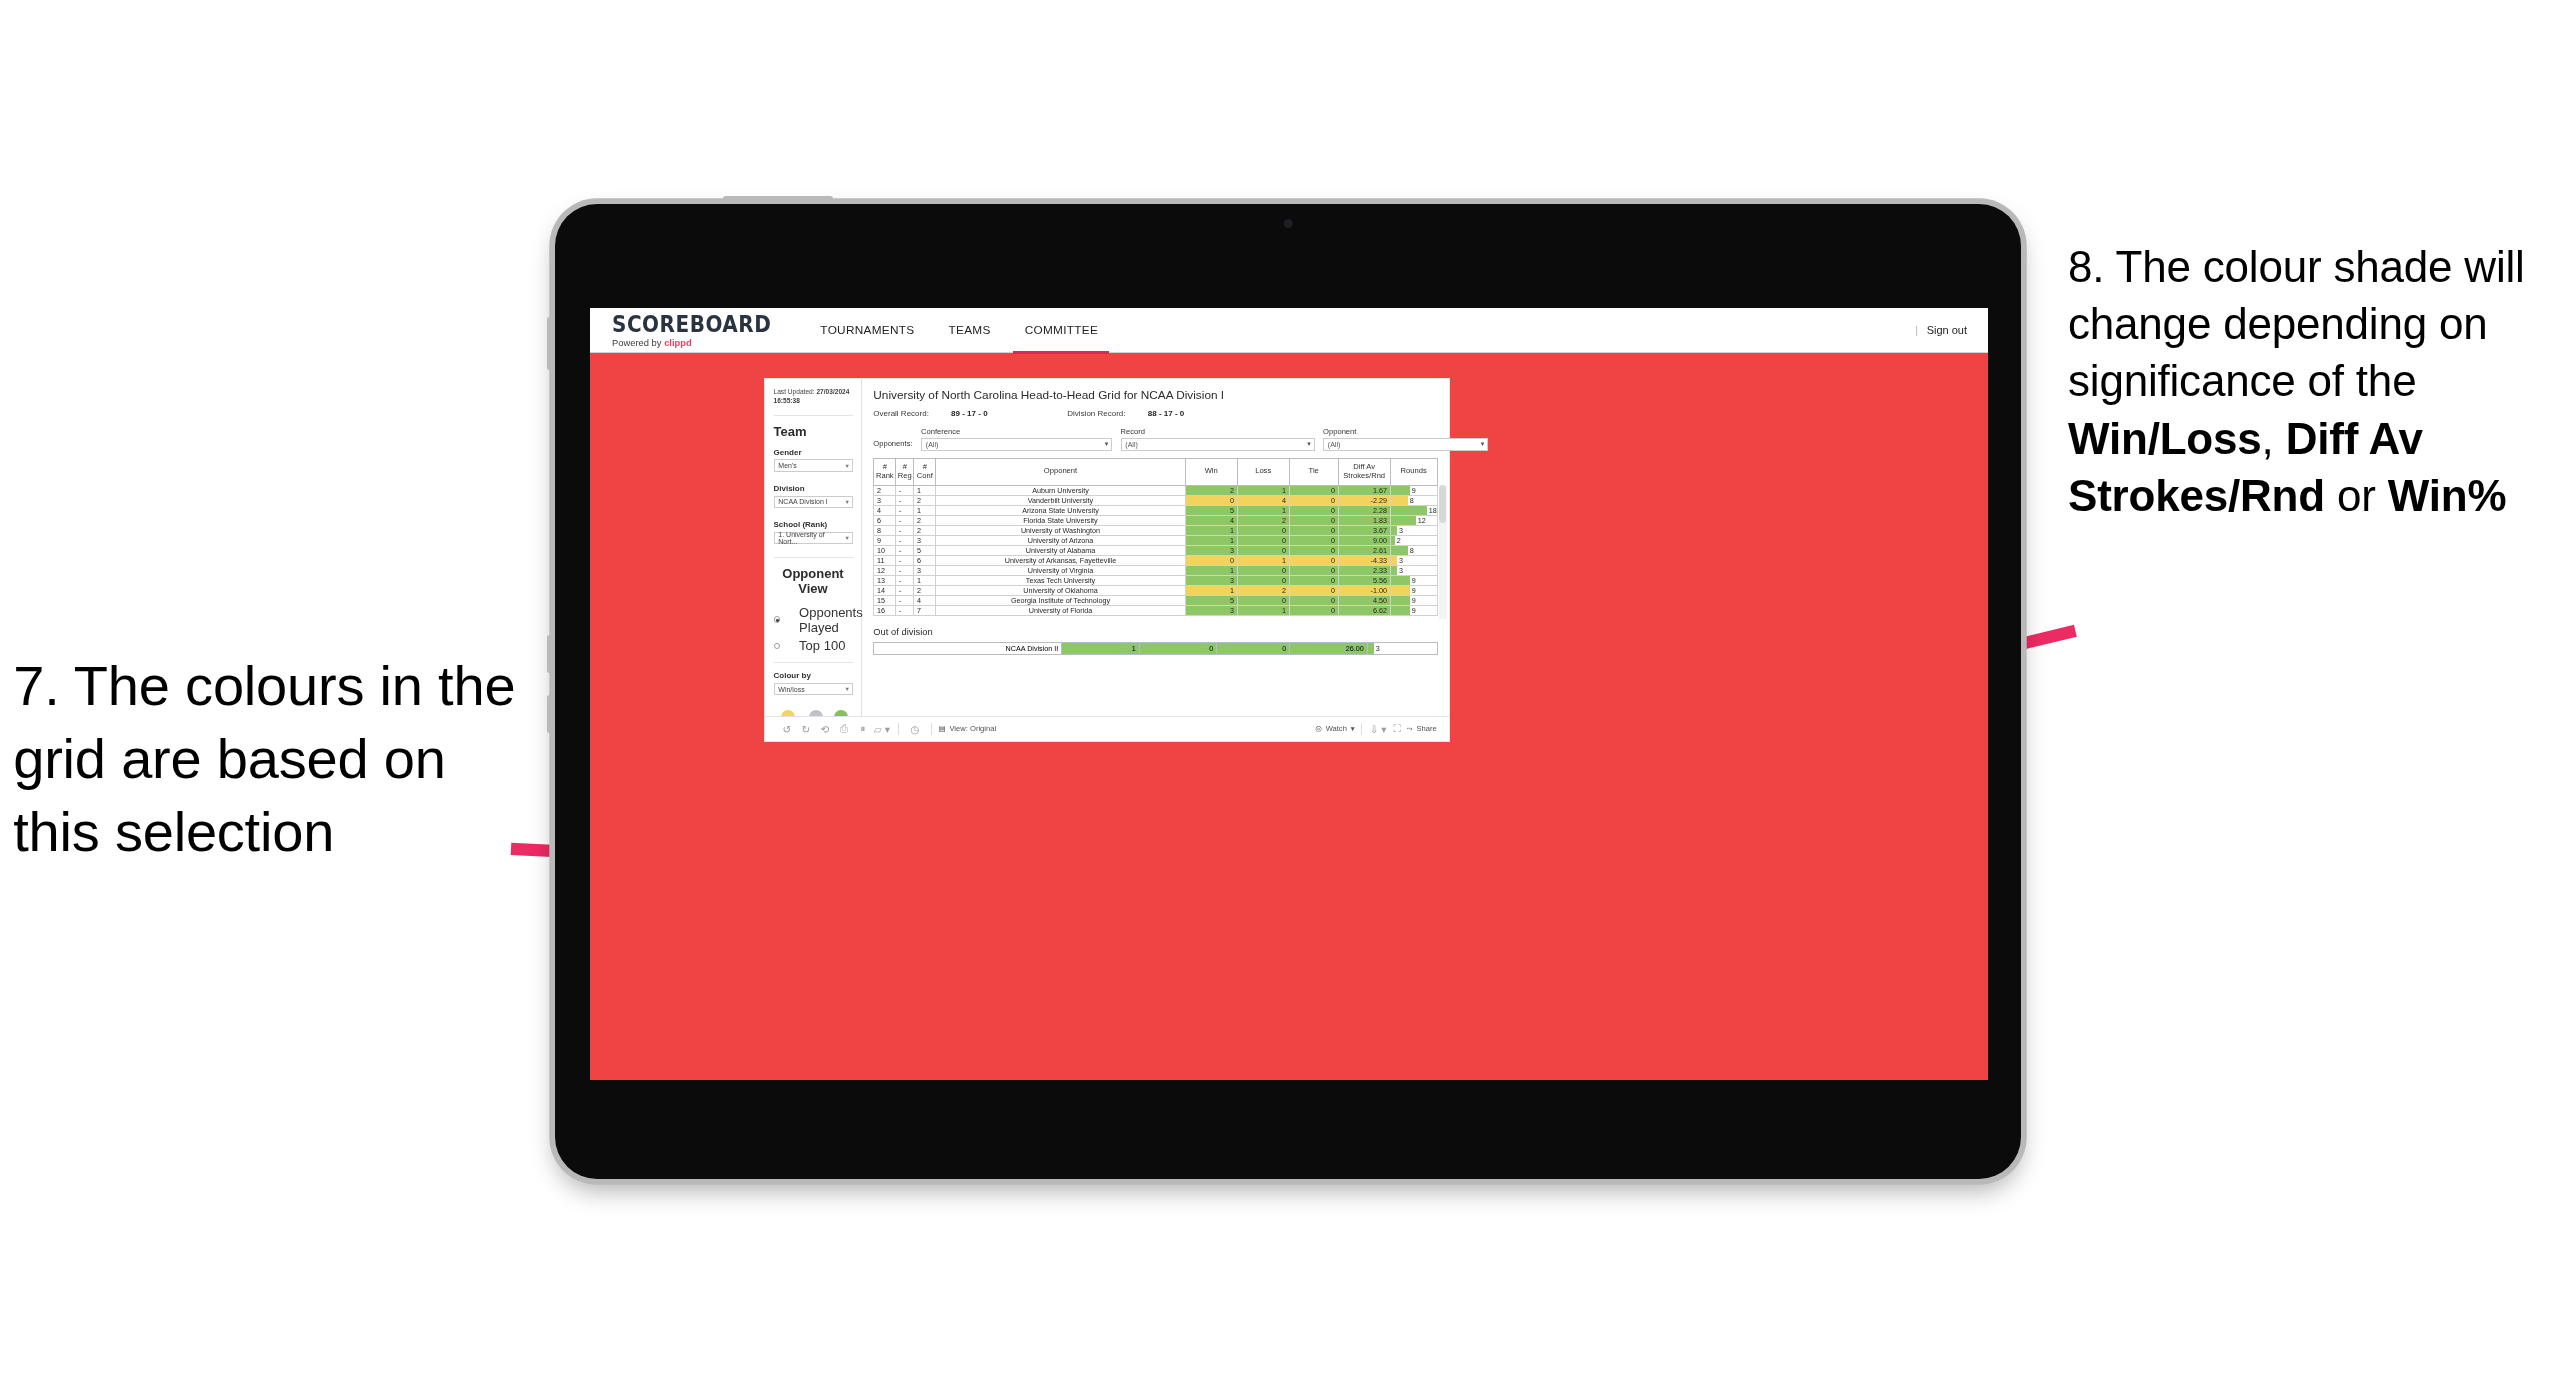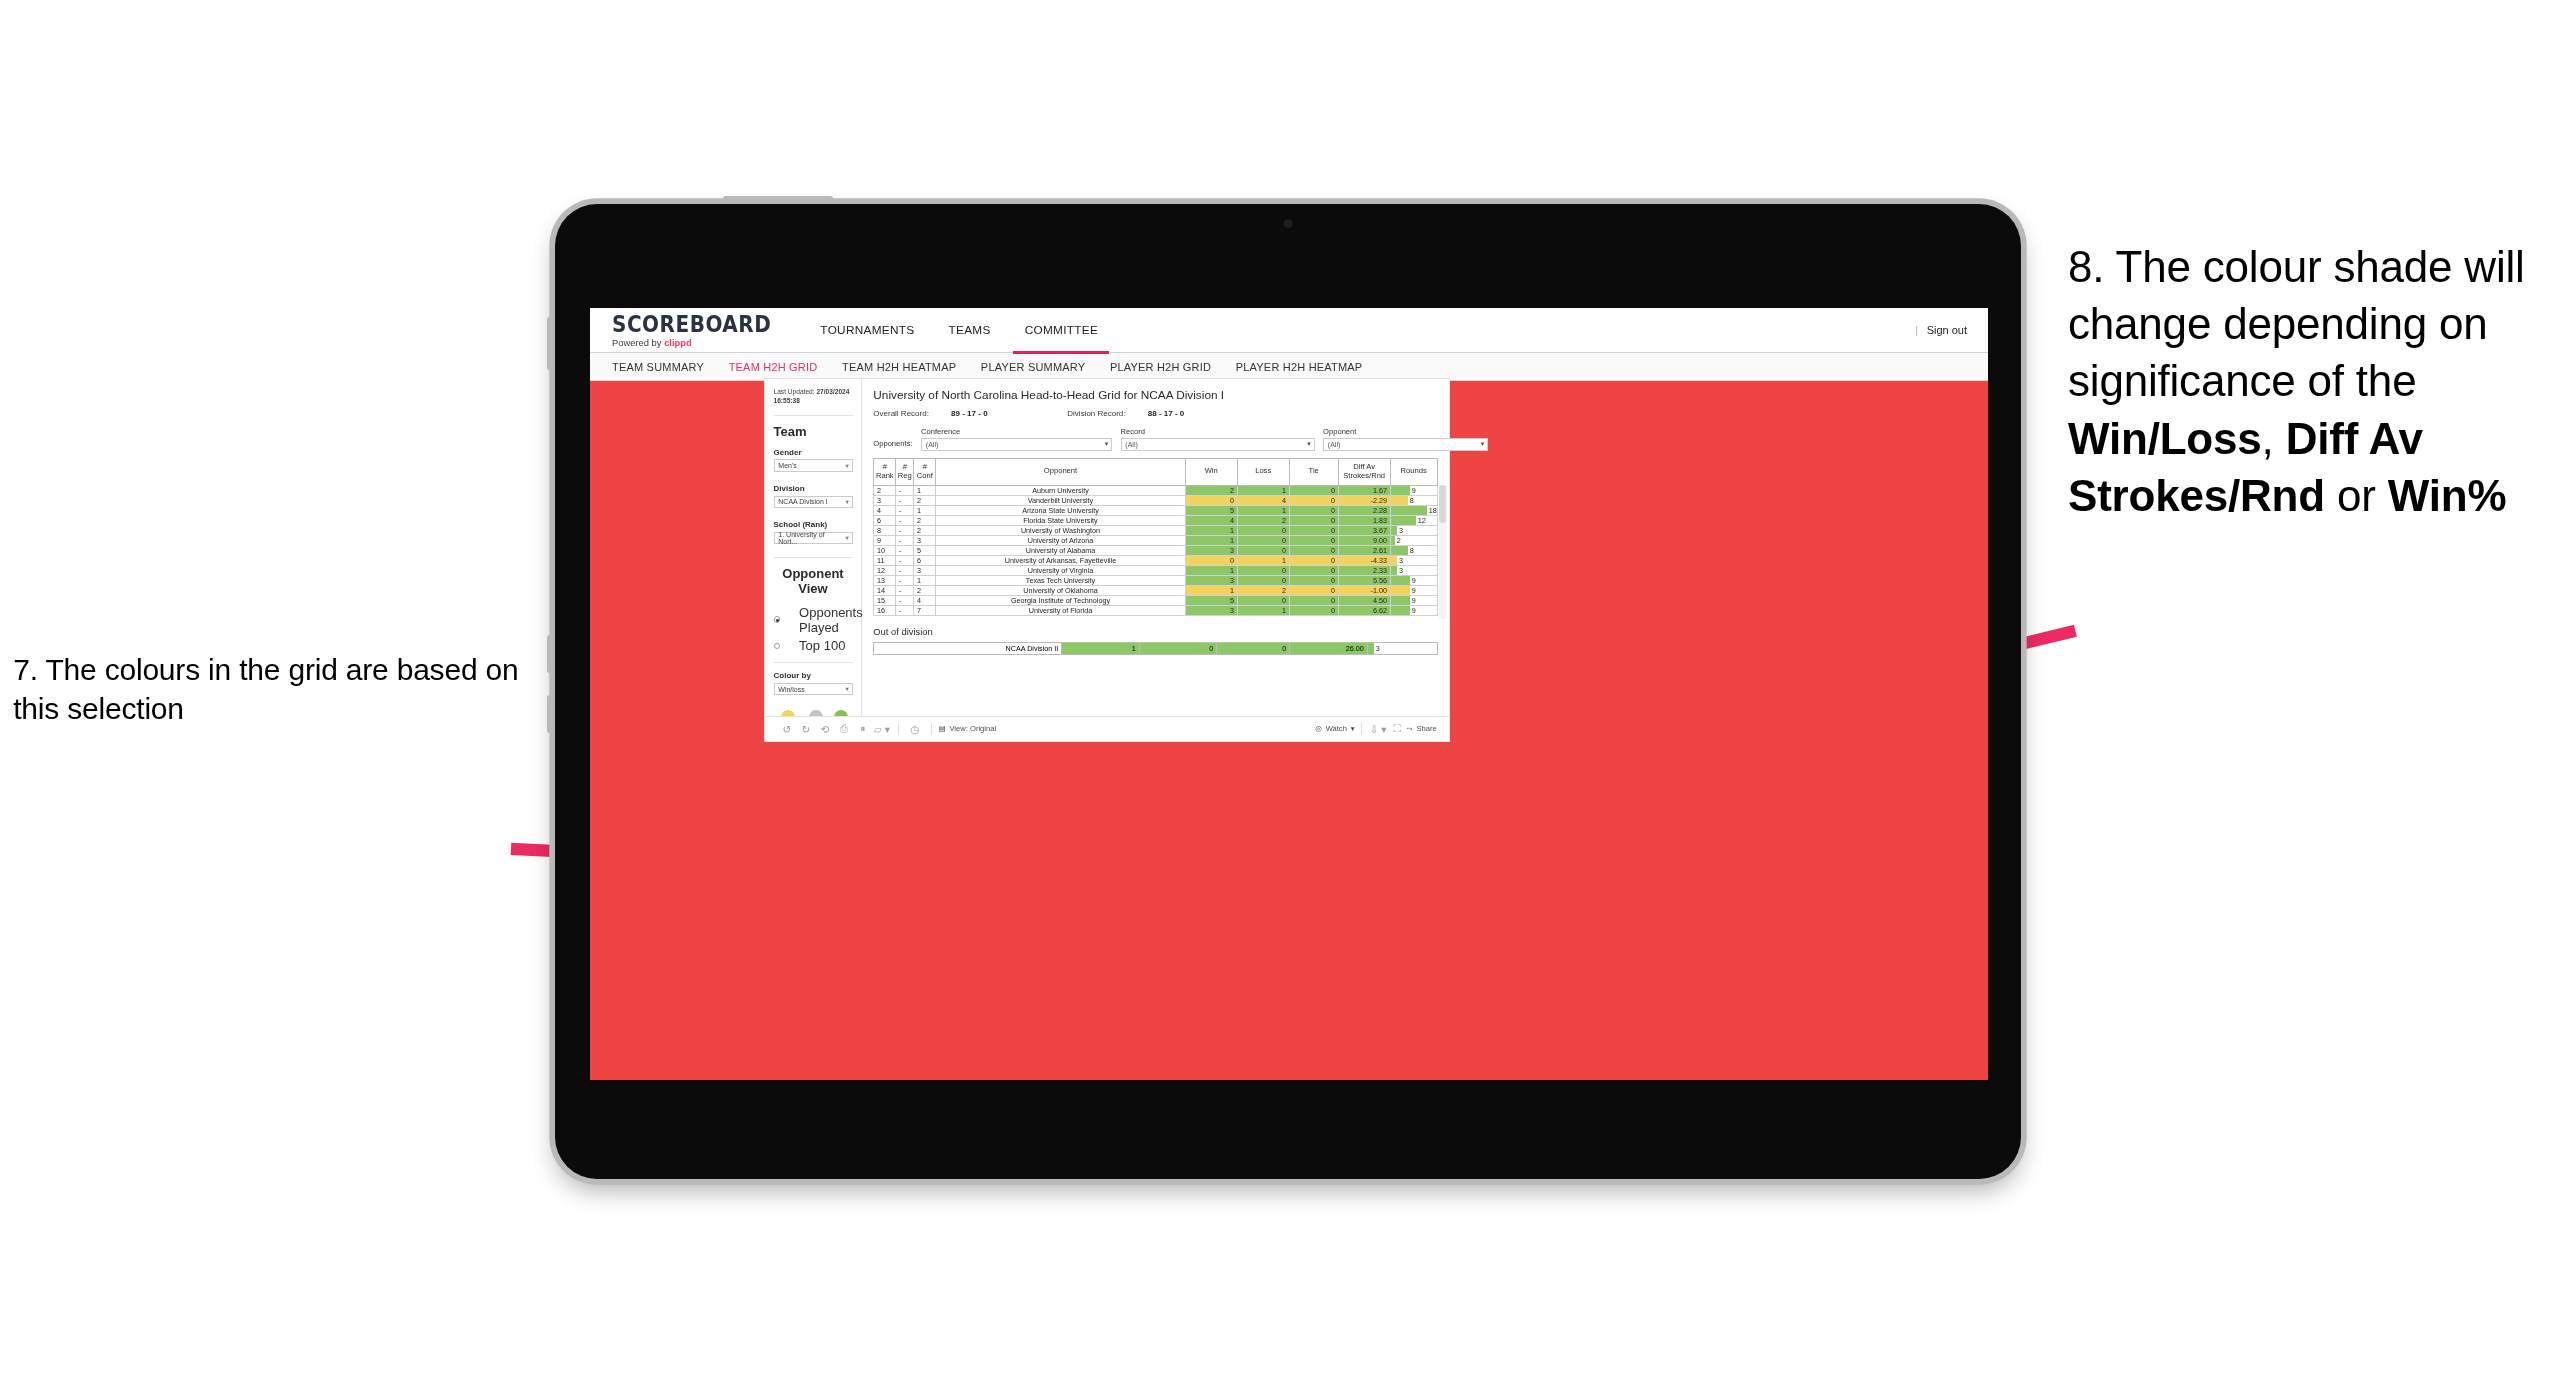--- a/index.html
+++ b/index.html
@@ -12,21 +12,21 @@
   #stage { position: relative; width: 2576px; height: 1386px; background: #fff; }
 
   
   .anno {
     position: absolute;
     font-family: "Liberation Sans", sans-serif;
     color: #000;
     line-height: 1.30;
     letter-spacing: -0.2px;
   }
-  #anno-left { left: 13.2px; top: 650px; width: 529px; font-size: 30px; }
+  #anno-left { left: 13.2px; top: 650px; width: 529px; font-size: 56px; }
   #anno-right { left: 2068px; top: 238px; width: 510px; font-size: 44px; }
   #anno-right b { font-weight: bold; }
 
   .arrow-svg { position: absolute; overflow: visible; pointer-events: none; }
 
   
   #device {
     position: absolute; left: 555px; top: 204px;
     width: 1466px; height: 975px;
     background: #0b0b0b;
@@ -221,28 +221,20 @@
           <div class="brand-sub"><span>Powered by </span><span class="clippd">clippd</span></div>
         </div>
         <div class="topnav">
           <div class="topnav-item">TOURNAMENTS</div>
           <div class="topnav-item">TEAMS</div>
           <div class="topnav-item active">COMMITTEE</div>
         </div>
         <div class="signout"><span class="bar">|</span><span>Sign out</span></div>
       </div>
 
-      <div id="subnav">
-        <div class="subnav-item">TEAM SUMMARY</div>
-        <div class="subnav-item active">TEAM H2H GRID</div>
-        <div class="subnav-item">TEAM H2H HEATMAP</div>
-        <div class="subnav-item">PLAYER SUMMARY</div>
-        <div class="subnav-item">PLAYER H2H GRID</div>
-        <div class="subnav-item">PLAYER H2H HEATMAP</div>
-      </div>
 
       <div id="viz">
         <div id="viz-body">
 
           <div id="panel">
             <div class="lastupd"><span>Last Updated:</span>
               <b>27/03/2024 16:55:38</b></div>
             <div class="hr"></div>
 
             <div class="p-h">Team</div>

